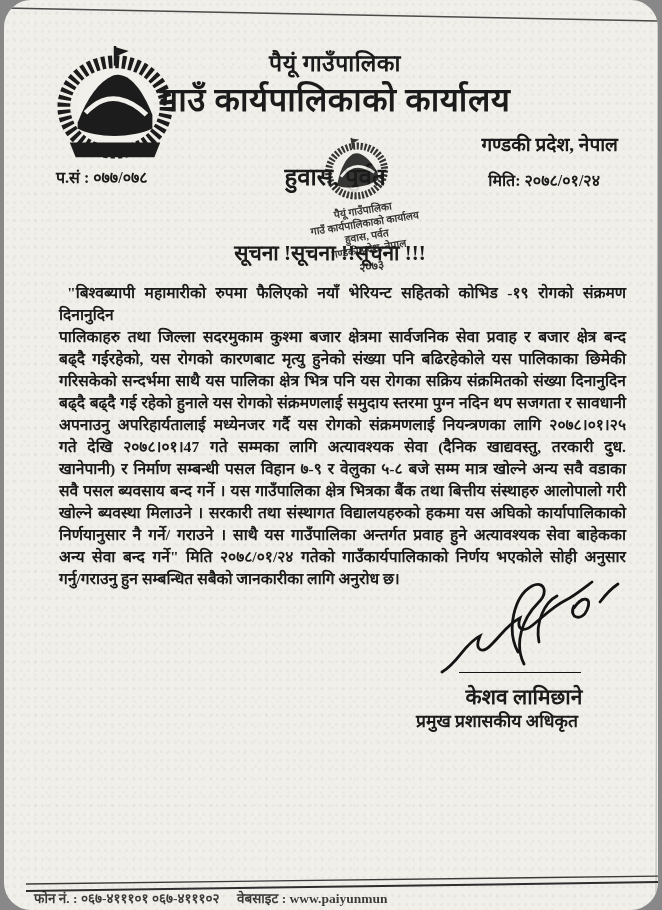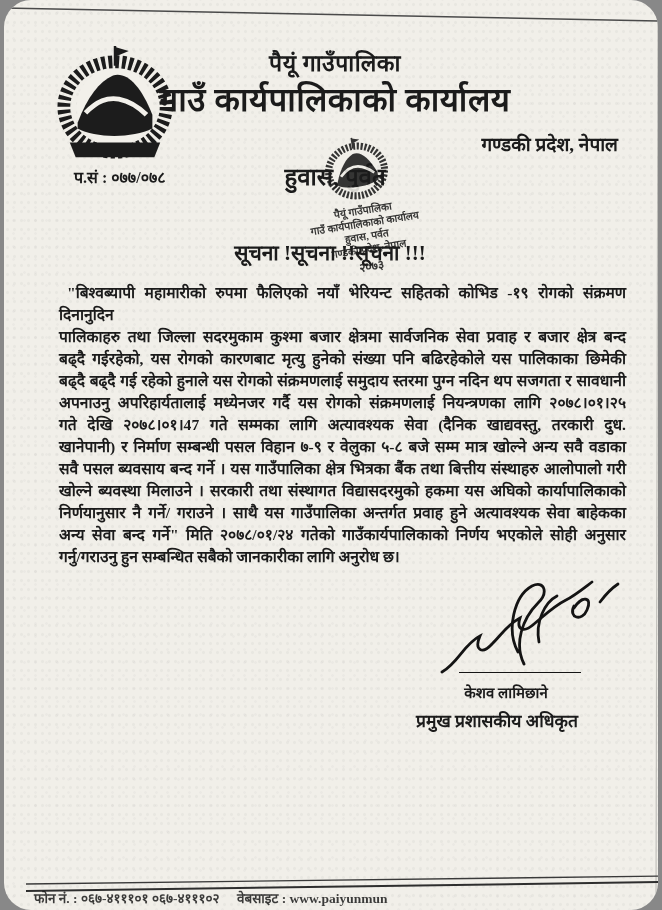--- a/index.html
+++ b/index.html
@@ -16,38 +16,38 @@
     border-radius:27px;
   }
   .abs{position:absolute;}
   .artifacts{left:0;top:0;width:662px;height:910px;pointer-events:none;}
   
   .emblem{left:52px;top:44px;width:118px;height:124px;}
   .muni-name{left:0;top:46px;width:662px;text-align:center;font-size:23px;font-weight:700;letter-spacing:.5px;}
   .office-name{left:0;top:76px;width:662px;text-align:center;font-size:33px;font-weight:800;letter-spacing:.5px;}
   .location{left:0;top:116px;width:662px;text-align:center;font-size:24px;font-weight:700;margin-top:43px;}
   .province{right:40px;top:131px;font-size:19px;font-weight:700;}
-  .ref{left:70px;top:166px;font-size:16px;font-weight:700;}
+  .ref{left:52px;top:166px;font-size:16px;font-weight:700;}
   .date{right:58px;top:169px;font-size:16px;font-weight:700;}
   
   .stamp{left:278px;top:136px;width:160px;transform:rotate(-9deg);opacity:.88;text-align:center;}
   .stamp svg{width:66px;height:68px;display:block;margin:0 auto;}
   .stamp .sline{font-size:10.5px;font-weight:700;line-height:13px;white-space:nowrap;}
   .stamp .syear{font-size:12px;font-weight:700;margin-top:2px;}
   
   .notice-row{left:152px;top:238px;width:348px;display:flex;justify-content:center;font-size:21px;font-weight:800;}
   
   .body-text{left:55px;top:282px;width:567px;font-size:15.6px;line-height:22px;font-weight:700;}
   .bline{text-align:justify;text-align-last:justify;}
   .bline.first{text-indent:8px;}
   .bline.last{text-align:left;text-align-last:left;}
   
   .sig-scribble{left:418px;top:578px;width:212px;height:102px;}
   .sig-line{left:455px;top:672px;width:122px;border-top:1.8px solid #151515;}
-  .sig-name{left:416px;top:682px;width:172px;text-align:center;font-size:15px;font-weight:700;}
+  .sig-name{left:434px;top:682px;width:172px;text-align:center;font-size:21px;font-weight:700;}
   .sig-title{left:412px;top:708px;width:208px;text-align:left;font-size:17.5px;font-weight:700;}
   
   .footer-text{left:30px;top:889px;width:640px;font-size:13.5px;font-weight:700;white-space:nowrap;opacity:.85;}
   .footer-text .wsep{margin-left:14px;}
 </style>
 </head>
 <body>
 
 <div id="page">
 
@@ -64,20 +64,21 @@
     <path d="M22,80 C32,54 44,38 58,32 C72,28 86,42 98,72 L98,86 C78,96 40,96 22,86 Z" fill="#1c1c1c"></path>
     <path d="M30,70 C42,58 52,54 64,56 C74,58 84,64 92,72" stroke="#f2f0ea" stroke-width="5" fill="none"></path>
     <path d="M14,100 L106,100 L100,115 L20,115 Z" fill="#1c1c1c"></path>
   </svg>
 
   <div class="abs muni-name">पैयूं गाउँपालिका</div>
   <div class="abs office-name">गाउँ कार्यपालिकाको कार्यालय</div>
   <div class="abs location">हुवास, पुर्वत</div>
   <div class="abs province">गण्डकी प्रदेश, नेपाल</div>
   <div class="abs ref">प.सं : ०७७/०७८</div>
+  <div class="abs date">मिति: २०७८/०१/२४</div>
 
   <div class="abs stamp">
     <svg viewBox="0 0 120 126">
       <line x1="60" y1="2" x2="60" y2="22" stroke="#1c1c1c" stroke-width="3"></line>
       <path d="M60,3 l14,4 -14,6 z" fill="#1c1c1c"></path>
       <ellipse cx="60" cy="64" rx="52" ry="46" fill="none" stroke="#1c1c1c" stroke-width="13" stroke-dasharray="4 3"></ellipse>
       <circle cx="60" cy="64" r="39" fill="#f2f0ea"></circle>
       <path d="M22,80 C32,54 44,38 58,32 C72,28 86,42 98,72 L98,86 C78,96 40,96 22,86 Z" fill="#1c1c1c"></path>
       <path d="M30,70 C42,58 52,54 64,56 C74,58 84,64 92,72" stroke="#f2f0ea" stroke-width="5" fill="none"></path>
     </svg>
@@ -91,26 +92,27 @@
   <div class="abs notice-row">
     <span>सूचना !</span>
     <span>सूचना !!</span>
     <span>सूचना !!!</span>
   </div>
 
   <div class="abs body-text">
     <div class="bline first">"बिश्वब्यापी महामारीको रुपमा फैलिएको नयाँ भेरियन्ट सहितको कोभिड -१९ रोगको संक्रमण दिनानुदिन</div>
     <div class="bline">पालिकाहरु तथा जिल्ला सदरमुकाम कुश्मा बजार क्षेत्रमा सार्वजनिक सेवा प्रवाह र बजार क्षेत्र बन्द</div>
     <div class="bline">बढ्दै गईरहेको, यस रोगको कारणबाट मृत्यु हुनेको संख्या पनि बढिरहेकोले यस पालिकाका छिमेकी</div>
+    <div class="bline">गरिसकेको सन्दर्भमा साथै यस पालिका क्षेत्र भित्र पनि यस रोगका सक्रिय संक्रमितको संख्या दिनानुदिन</div>
     <div class="bline">बढ्दै बढ्दै गई रहेको हुनाले यस रोगको संक्रमणलाई समुदाय स्तरमा पुग्न नदिन थप सजगता र सावधानी</div>
     <div class="bline">अपनाउनु अपरिहार्यतालाई मध्येनजर गर्दै यस रोगको संक्रमणलाई नियन्त्रणका लागि २०७८।०१।२५</div>
     <div class="bline">गते देखि २०७८।०१।47 गते सम्मका लागि अत्यावश्यक सेवा (दैनिक खाद्यवस्तु, तरकारी दुध.</div>
     <div class="bline">खानेपानी) र निर्माण सम्बन्धी पसल विहान ७-९ र वेलुका ५-८ बजे सम्म मात्र खोल्ने अन्य सवै वडाका</div>
     <div class="bline">सवै पसल ब्यवसाय बन्द गर्ने । यस गाउँपालिका क्षेत्र भित्रका बैंक तथा बित्तीय संस्थाहरु आलोपालो गरी</div>
-    <div class="bline">खोल्ने ब्यवस्था मिलाउने । सरकारी तथा संस्थागत विद्यासदरमुको हकमा यस अघिको कार्यापालिकाको</div>
+    <div class="bline">खोल्ने ब्यवस्था मिलाउने । सरकारी तथा संस्थागत विद्यालयहरुको हकमा यस अघिको कार्यापालिकाको</div>
     <div class="bline">निर्णयानुसार नै गर्ने/ गराउने । साथै यस गाउँपालिका अन्तर्गत प्रवाह हुने अत्यावश्यक सेवा बाहेकका</div>
     <div class="bline">अन्य सेवा बन्द गर्ने" मिति २०७८/०१/२४ गतेको गाउँकार्यपालिकाको निर्णय भएकोले सोही अनुसार</div>
     <div class="bline last">गर्नु/गराउनु हुन सम्बन्धित सबैको जानकारीका लागि अनुरोध छ।</div>
   </div>
 
   <svg class="abs sig-scribble" viewBox="0 0 212 102">
     <g fill="none" stroke="#141414" stroke-width="2.8" stroke-linecap="round">
       <path d="M96,74 C84,52 92,18 110,8 C122,2 127,14 116,25 C100,41 92,66 102,86"></path>
       <path d="M117,64 C113,44 123,24 135,18"></path>
       <path d="M20,94 C36,85 42,66 58,58 C52,72 60,77 70,66 C80,56 86,46 98,40 C94,52 102,55 112,46 C124,36 132,28 144,22 C152,18 162,10 170,4"></path>

